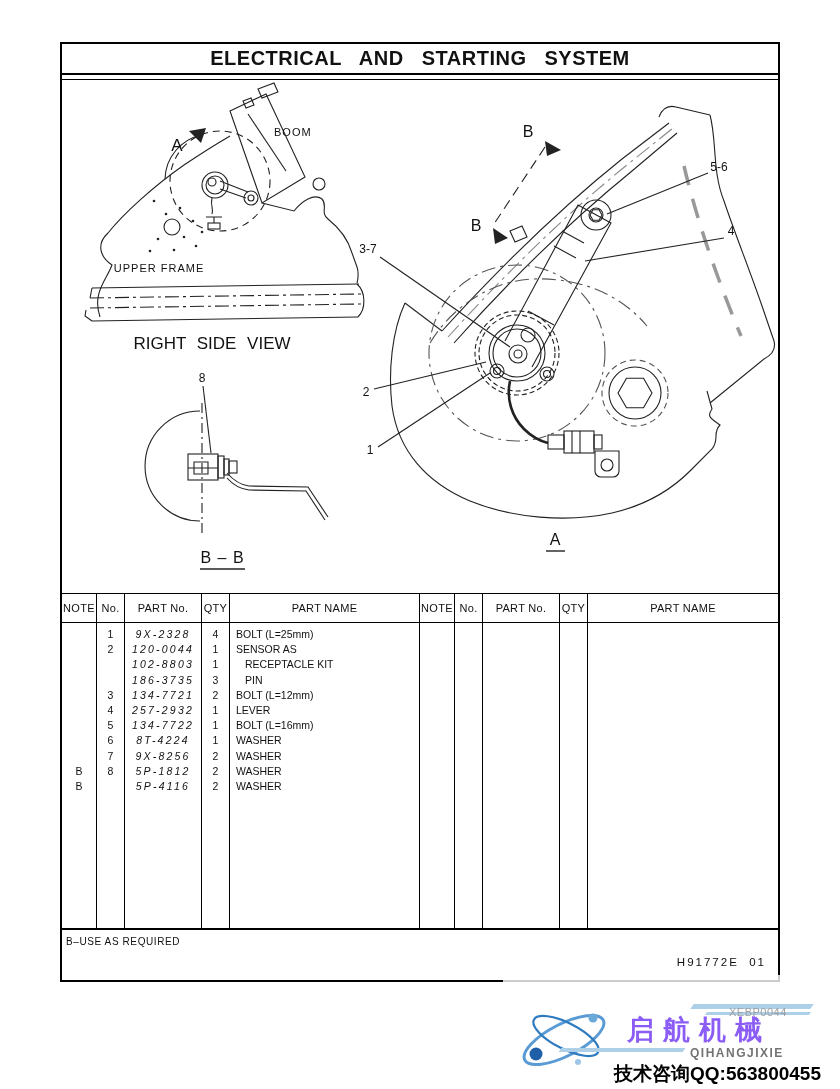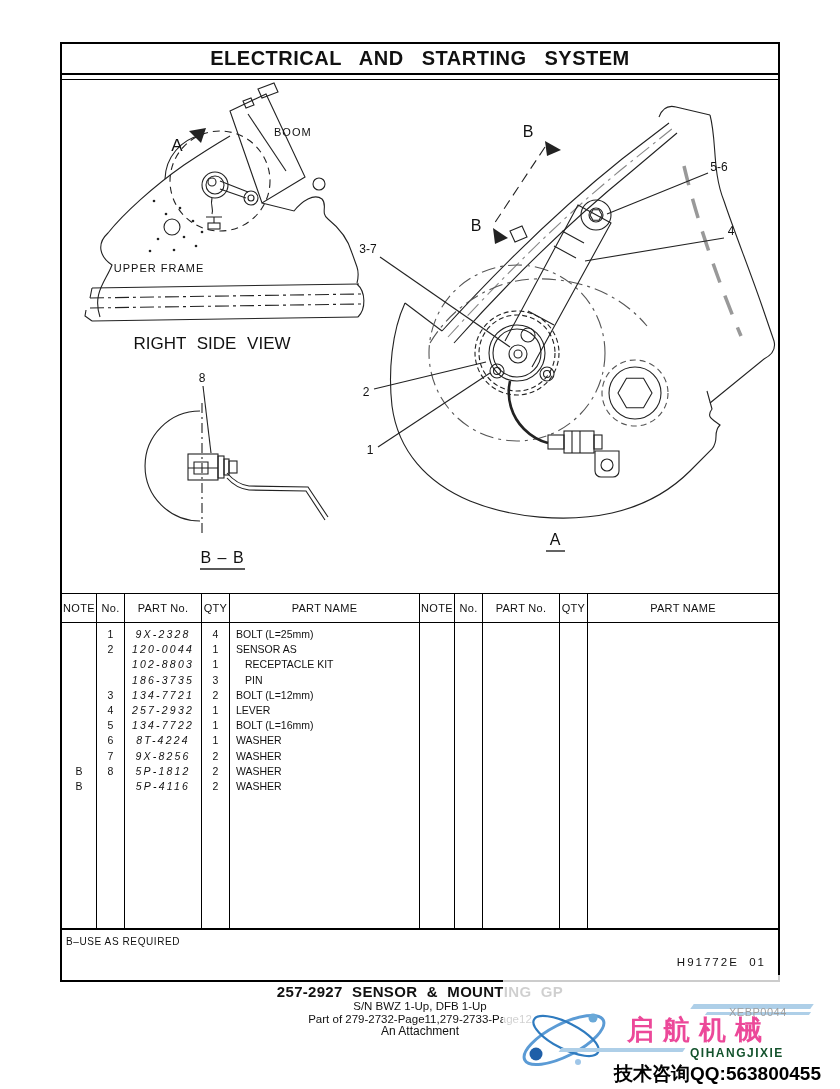--- a/index.html
+++ b/index.html
@@ -33,22 +33,22 @@
   
   .footer-caption{position:absolute;left:60px;top:983px;width:720px;text-align:center;z-index:1;}
   .fc1{font-size:15px;font-weight:bold;word-spacing:5px;letter-spacing:.3px;line-height:17px;}
   .fc2,.fc3{font-size:11.5px;line-height:12.5px;}
   .fc4{font-size:12px;line-height:13px;}
   .page-number{position:absolute;left:57px;top:1112px;font-size:13px;z-index:1;}
   
   .wash{position:absolute;left:503px;top:975px;width:337px;height:114px;
         background:rgba(255,255,255,.8);z-index:2;}
   .wm{position:absolute;z-index:3;}
-  .wm-brand{left:627px;top:1012px;font-size:27px;font-weight:bold;color:#ec4899;letter-spacing:9px;white-space:nowrap;}
-  .wm-en{left:690px;top:1046px;font-size:12px;font-weight:bold;color:#14532d;letter-spacing:1.5px;}
+  .wm-brand{left:627px;top:1012px;font-size:27px;font-weight:bold;color:#8b5cf6;letter-spacing:9px;white-space:nowrap;}
+  .wm-en{left:690px;top:1046px;font-size:12px;font-weight:bold;color:#737373;letter-spacing:1.5px;}
   .wm-code{left:729px;top:1006px;font-size:11px;color:#9e9e9e;letter-spacing:.5px;}
   .wm-contact{left:614px;top:1061px;font-size:19px;font-weight:bold;color:#000000;white-space:nowrap;}
   .bar{position:absolute;z-index:3;background:#aecfe8;transform:skewX(-35deg);}
   .bar-a{left:692px;top:1004px;width:120px;height:5px;}
   .bar-b{left:706px;top:1012px;width:104px;height:3px;}
   .bar-c{left:560px;top:1048px;width:124px;height:4px;}
   .wm-logo{left:516px;top:998px;width:100px;height:82px;}
 </style>
 </head>
 <body>
@@ -309,26 +309,20 @@
         <div class="tcol c-name last">
           <div class="th">PART NAME</div>
         </div>
       </div>
     </div>
 
     <div class="footnote">B–USE AS REQUIRED</div>
     <div class="doc-code">H91772E  01</div>
   </div>
 
-  <div class="footer-caption">
-    <div class="fc1">257-2927 SENSOR &amp; MOUNTING GP</div>
-    <div class="fc2">S/N BWZ 1-Up, DFB 1-Up</div>
-    <div class="fc3">Part of 279-2732-Page11,279-2733-Page12</div>
-    <div class="fc4">An Attachment</div>
-  </div>
 
   <div class="page-number">198</div>
 
   <div class="wash"></div>
 
   <svg class="wm wm-logo" viewBox="0 0 100 82">
     <g fill="none">
       <ellipse cx="48" cy="42" rx="44" ry="16" stroke="#5b9bd5" stroke-width="3" transform="rotate(-27 48 42)"></ellipse>
       <ellipse cx="50" cy="38" rx="36" ry="13" stroke="#2f7bbf" stroke-width="2.2" transform="rotate(27 50 38)"></ellipse>
       <circle cx="20" cy="56" r="6.5" fill="#1f5fa8"></circle>

